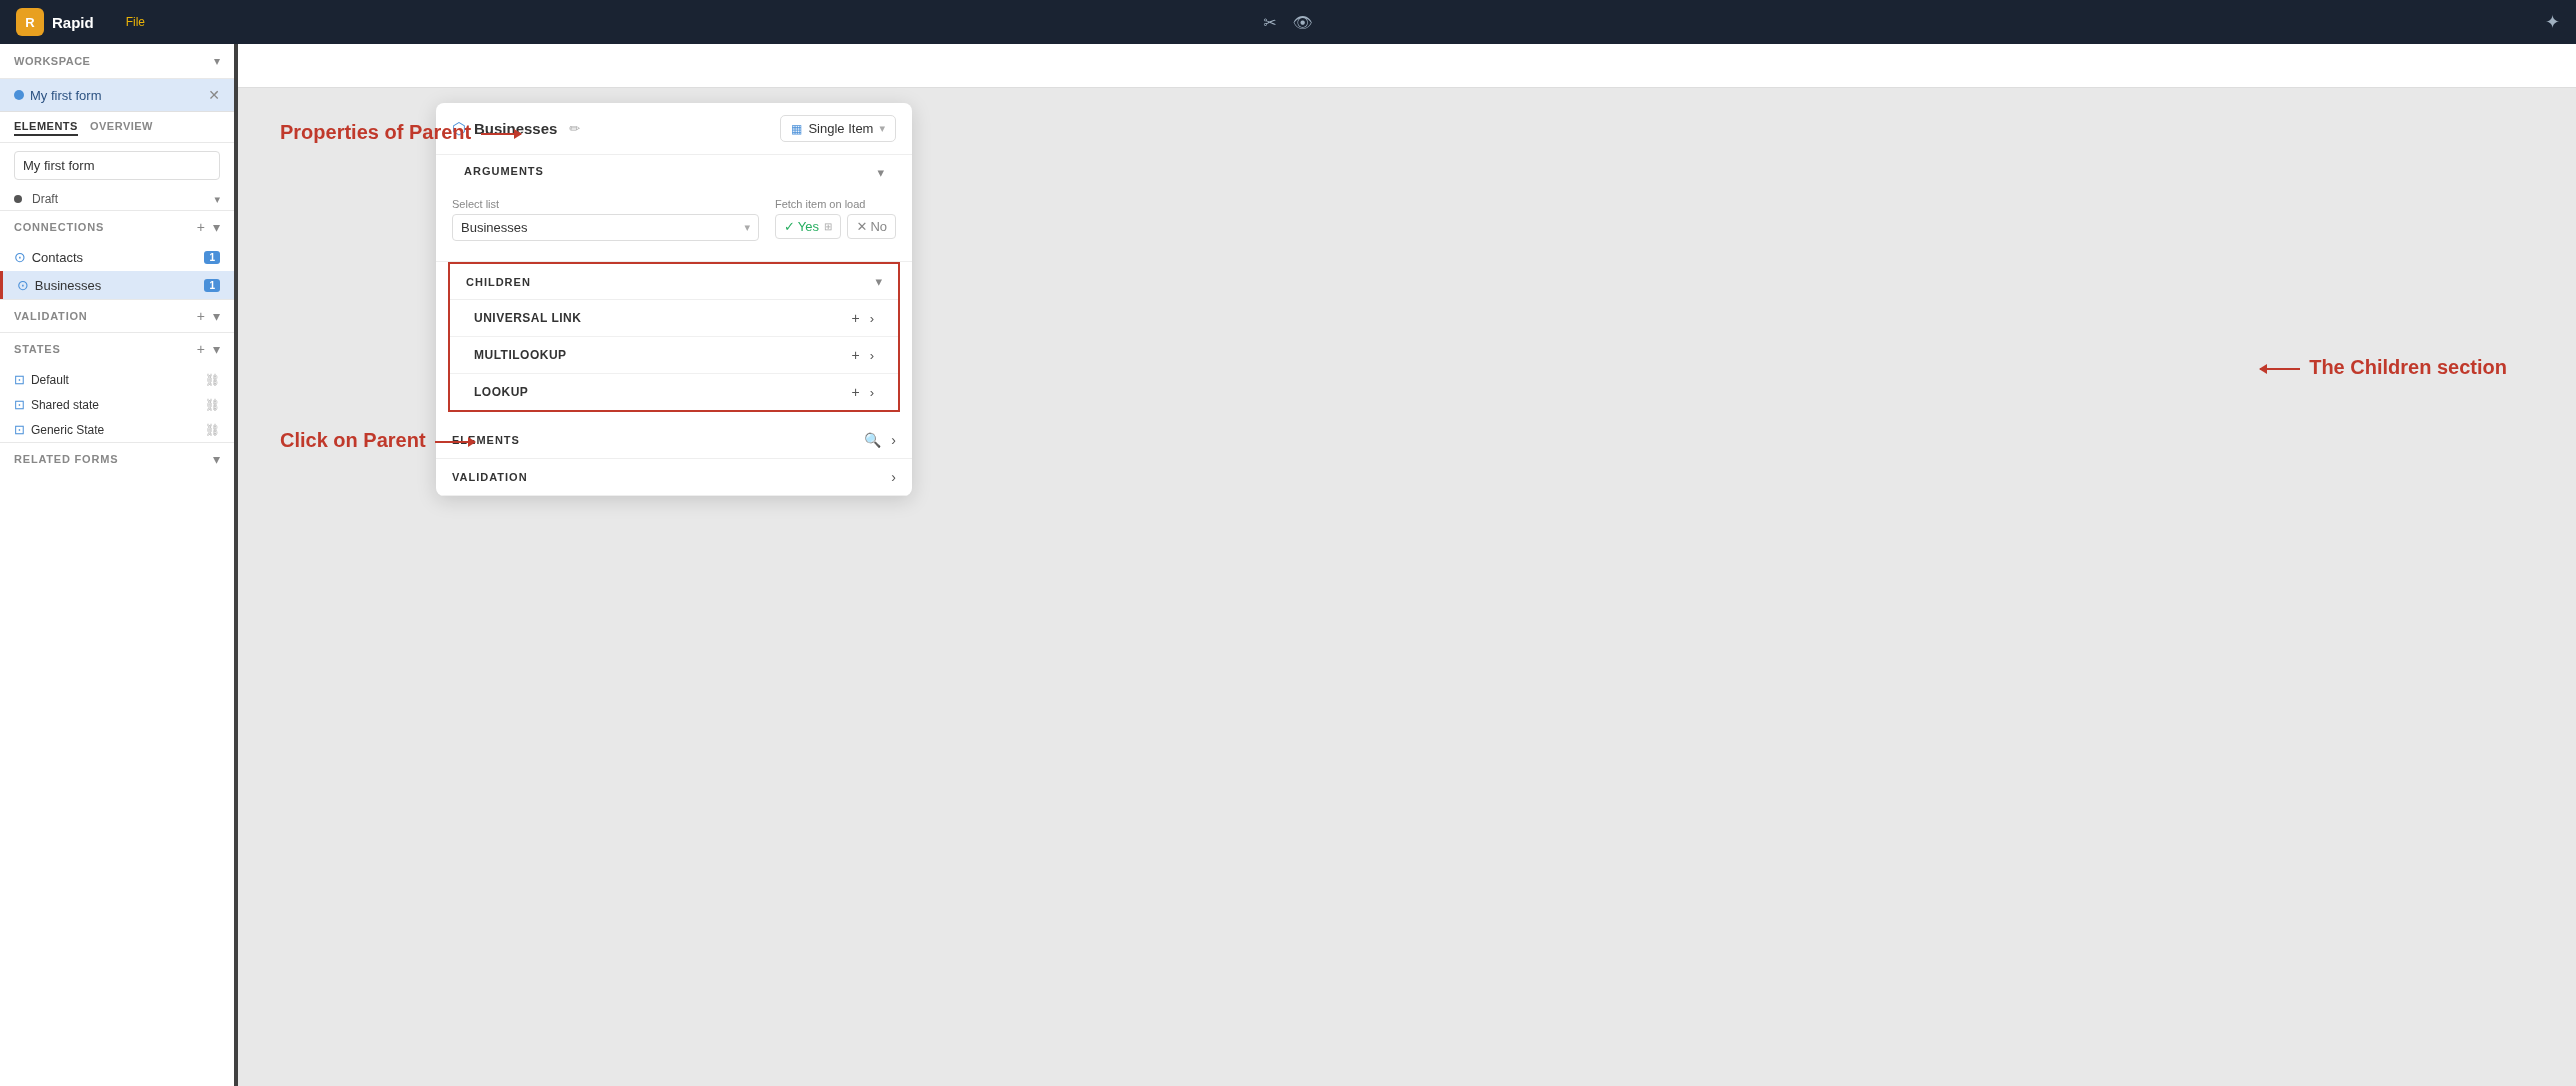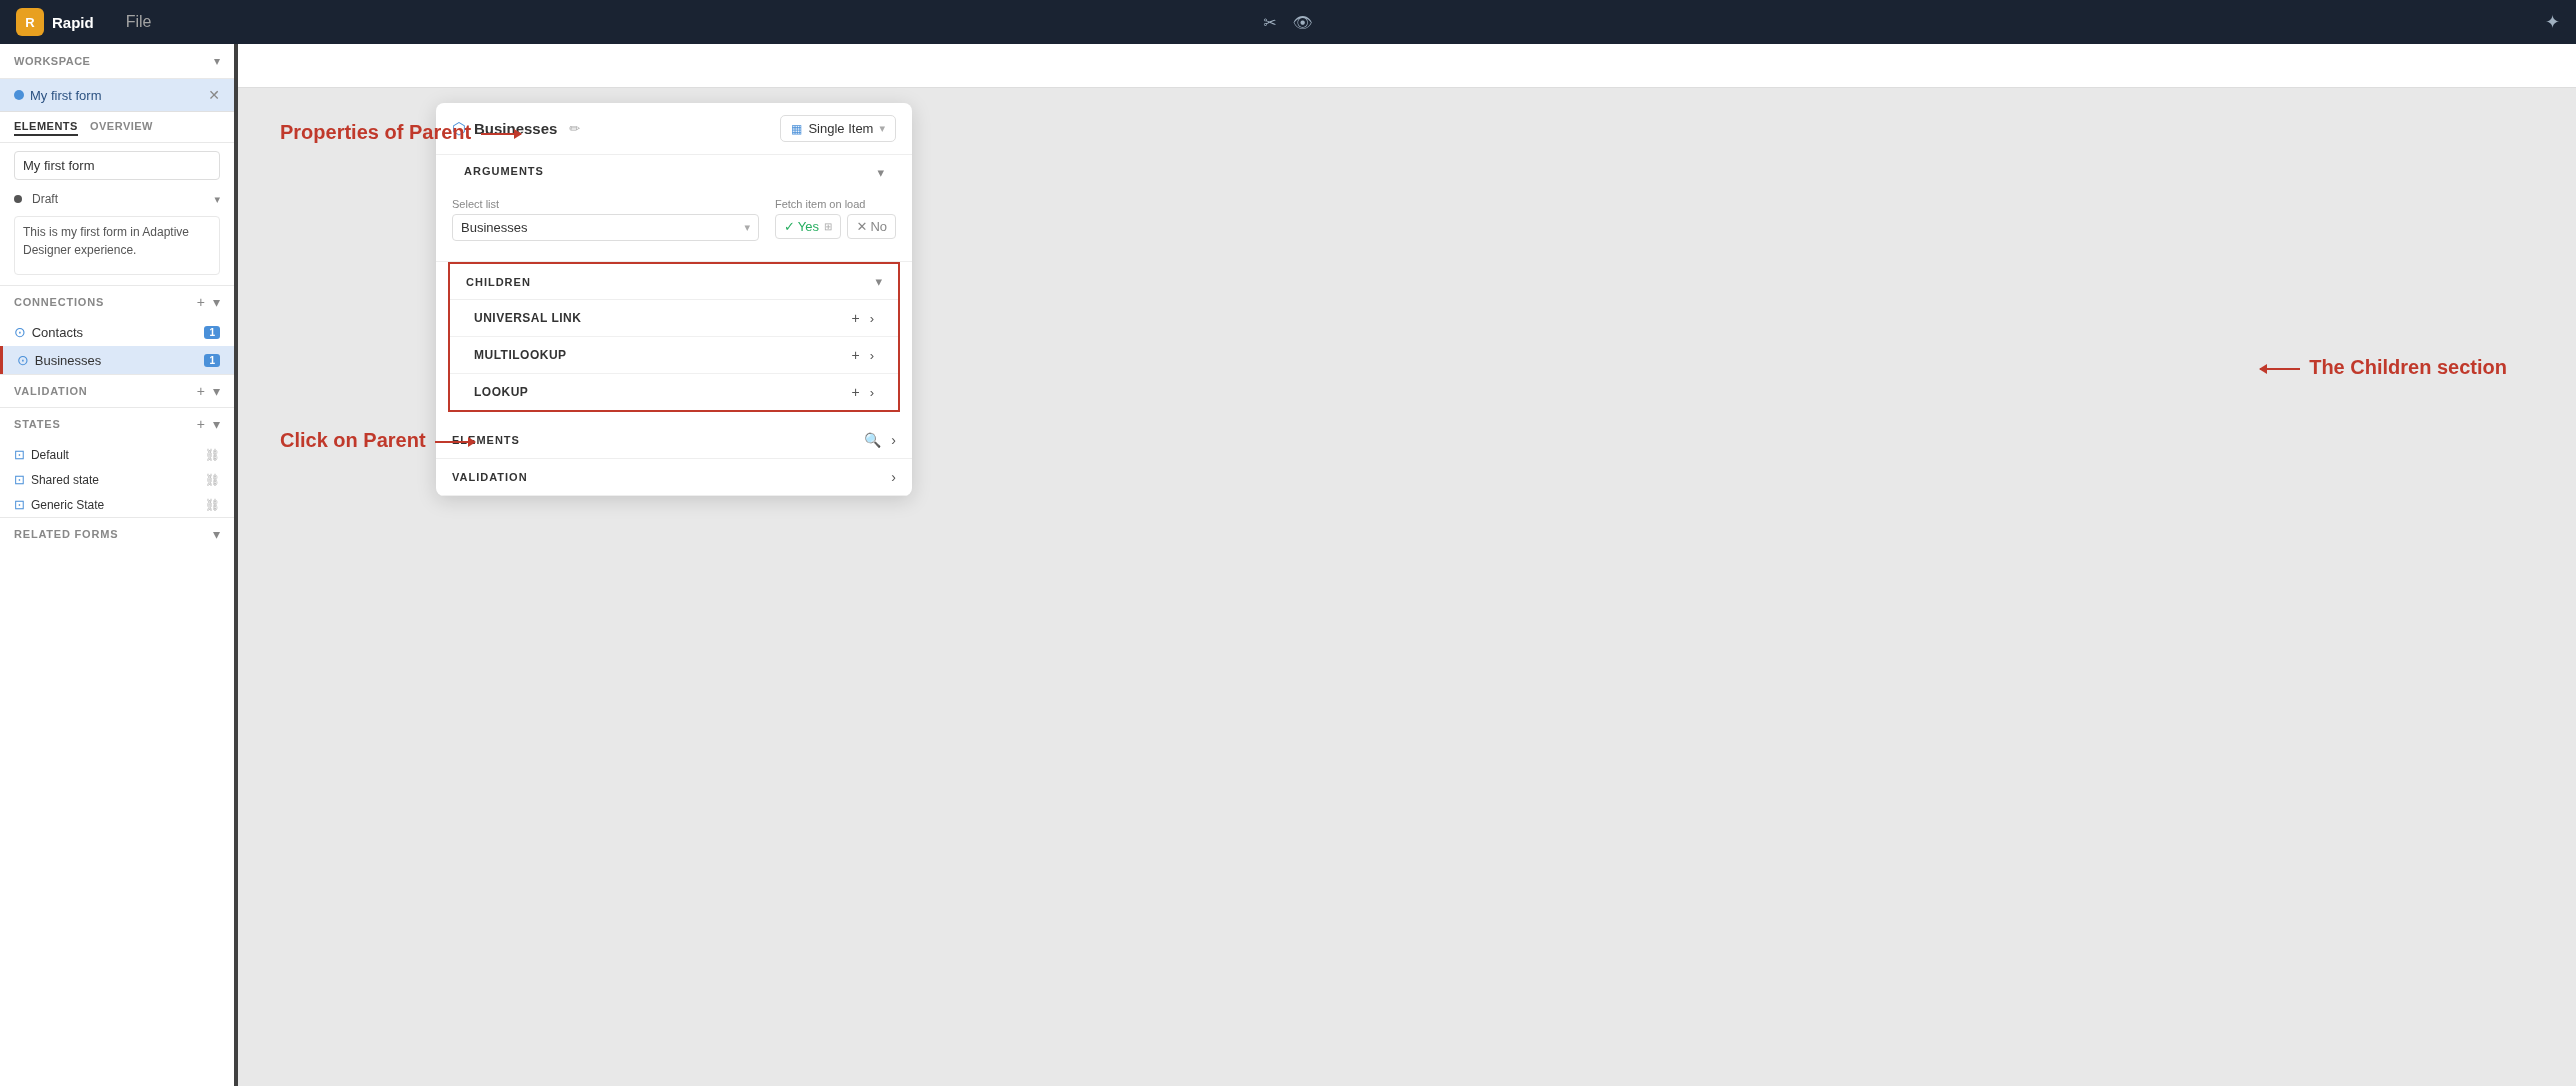--- a/index.html
+++ b/index.html
@@ -29,22 +29,22 @@
       background: #e8a020;
       border-radius: 6px;
       display: flex;
       align-items: center;
       justify-content: center;
       color: white;
       font-weight: bold;
       font-size: 13px;
     }
     .topnav-file {
-      color: #a3a3a3;
-      font-size: 16px;
+      color: #eab308;
+      font-size: 12px;
       cursor: pointer;
     }
     .topnav-center {
       position: absolute;
       left: 50%;
       transform: translateX(-50%);
       display: flex;
       gap: 16px;
       align-items: center;
     }
@@ -638,21 +638,20 @@
     <input class="sidebar-form-name-input" value="My first form" style="">
 
     <div class="sidebar-draft-row">
       <div class="draft-badge">
         <div class="draft-dot"></div>
         <span>Draft</span>
       </div>
       <span class="draft-chevron">▾</span>
     </div>
 
-    <div class="sidebar-description">This is my first form in Adaptive Designer experience.</div>
 
     <div class="sidebar-section-header">
       <span class="sidebar-section-title">CONNECTIONS</span>
       <div class="sidebar-section-actions">
         <span class="sidebar-section-action">+</span>
         <span class="sidebar-section-action">▾</span>
       </div>
     </div>
 
     <div class="sidebar-connection-item">

